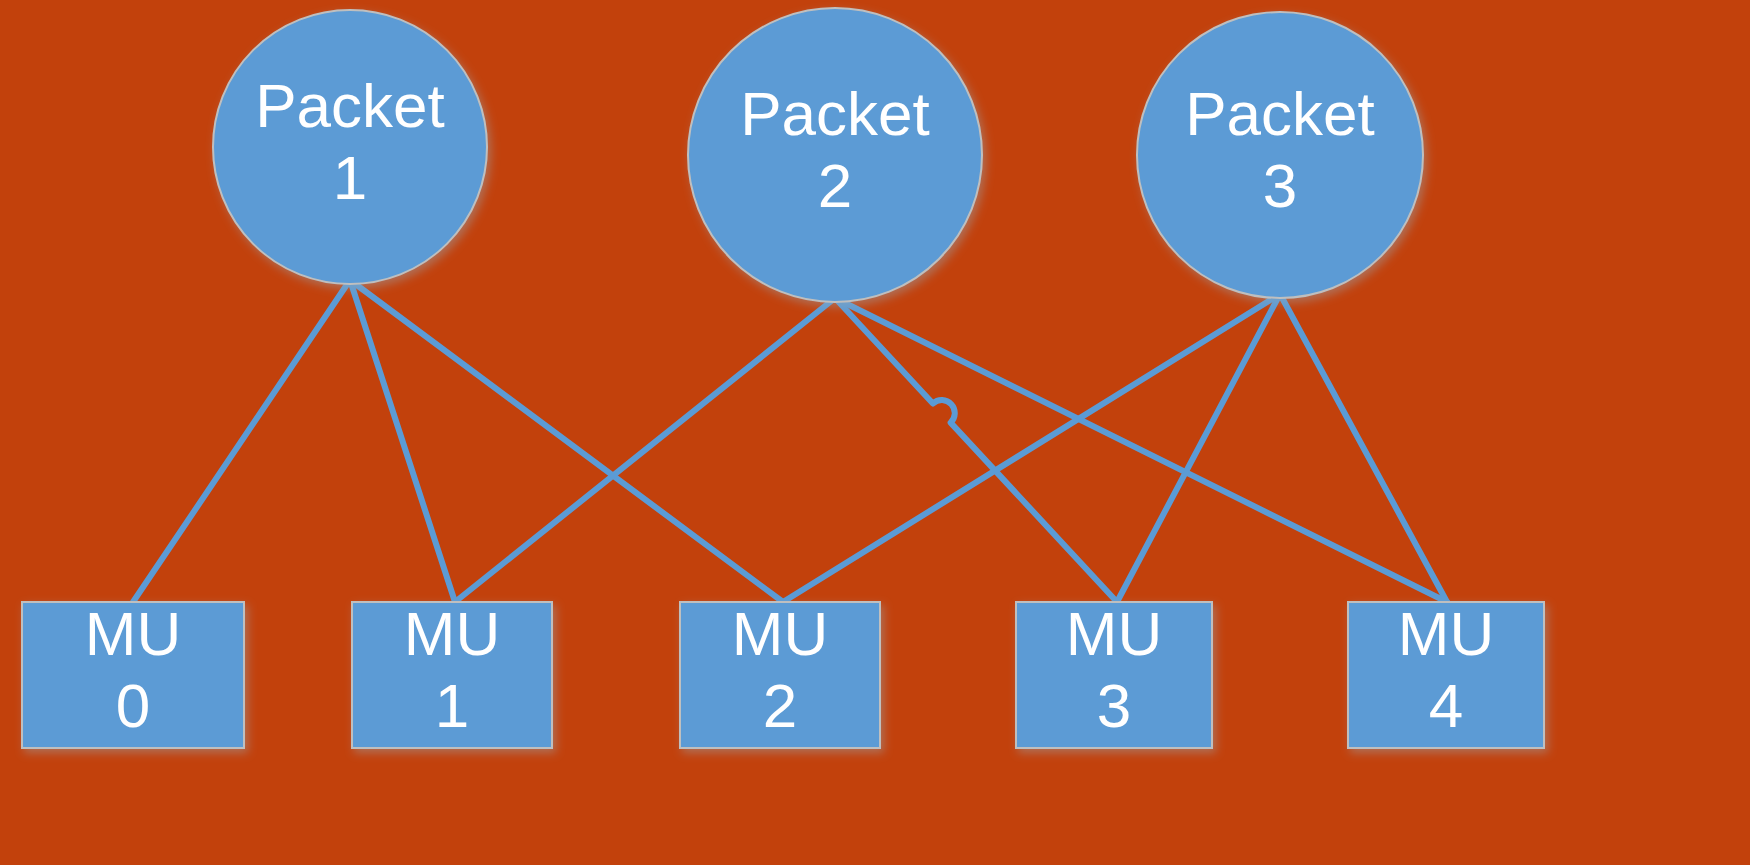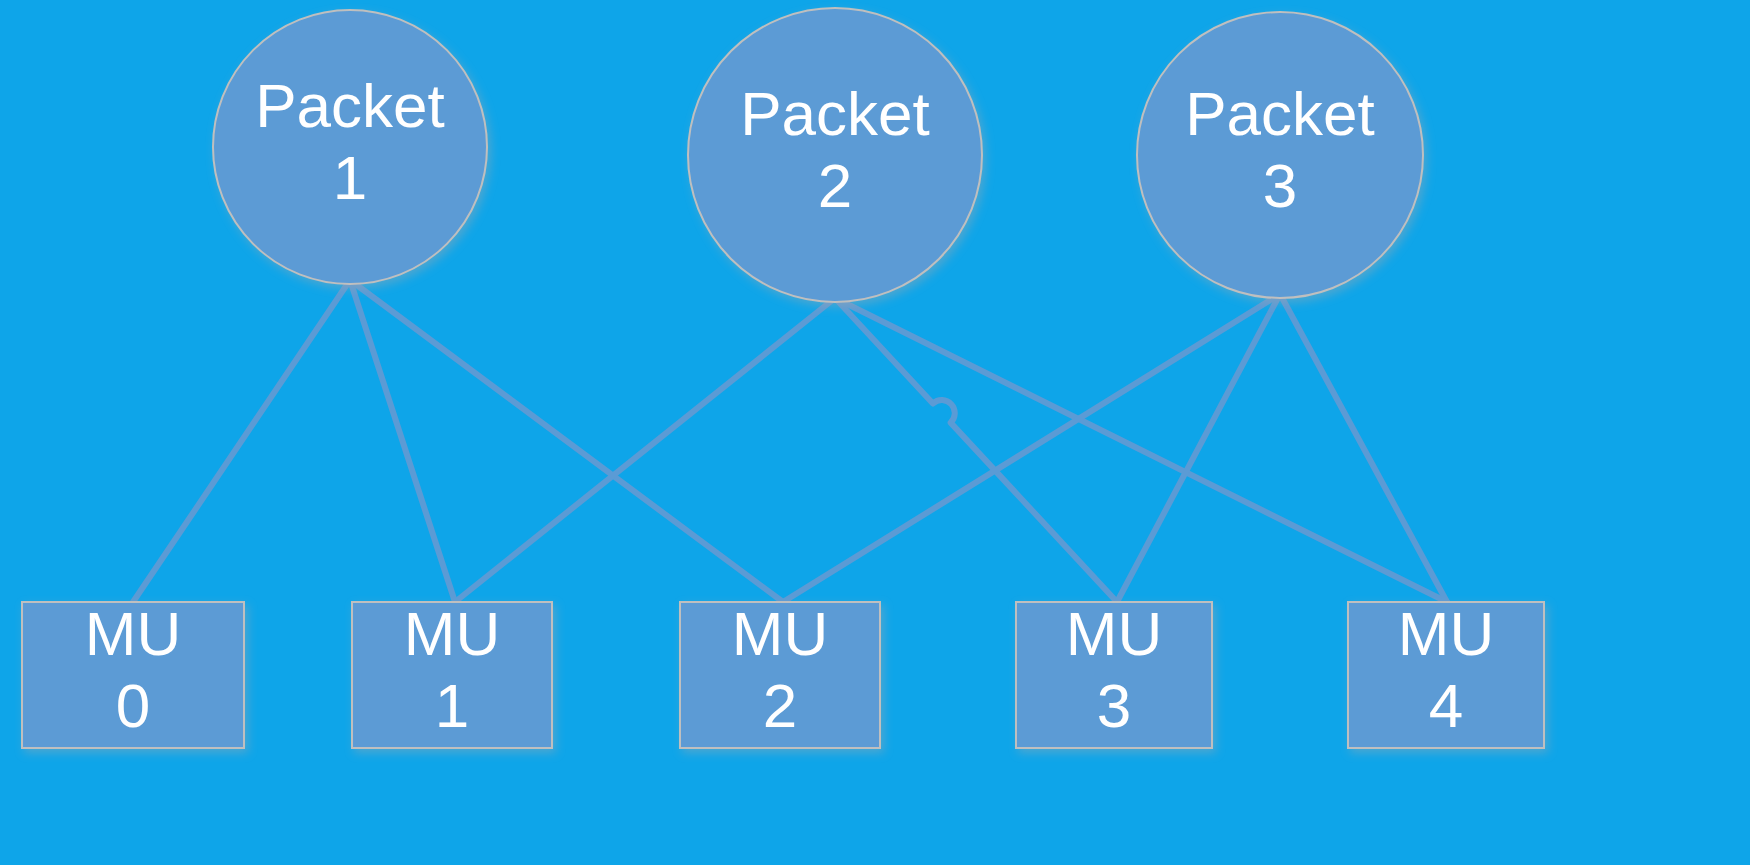--- a/index.html
+++ b/index.html
@@ -10,21 +10,21 @@
   body {
     width: 1750px;
     height: 865px;
     overflow: hidden;
     font-family: "Liberation Sans", sans-serif;
   }
   #diagram-root {
     position: relative;
     width: 1750px;
     height: 865px;
-    background: #0ea5e9;
+    background: #c2410c;
     text-align: right;
   }
   svg#diagram-svg {
     position: absolute;
     left: 0;
     top: 0;
     width: 1750px;
     height: 865px;
   }
   .node-label {

